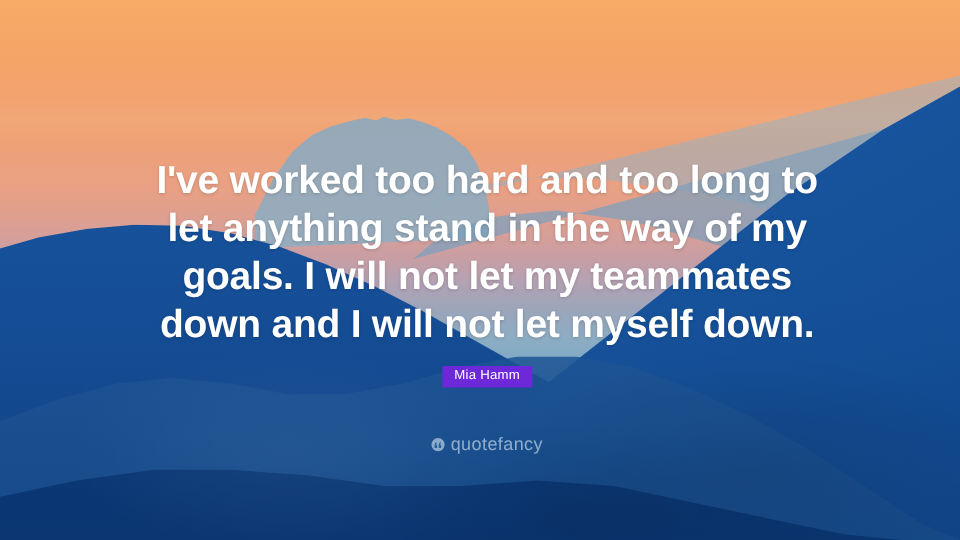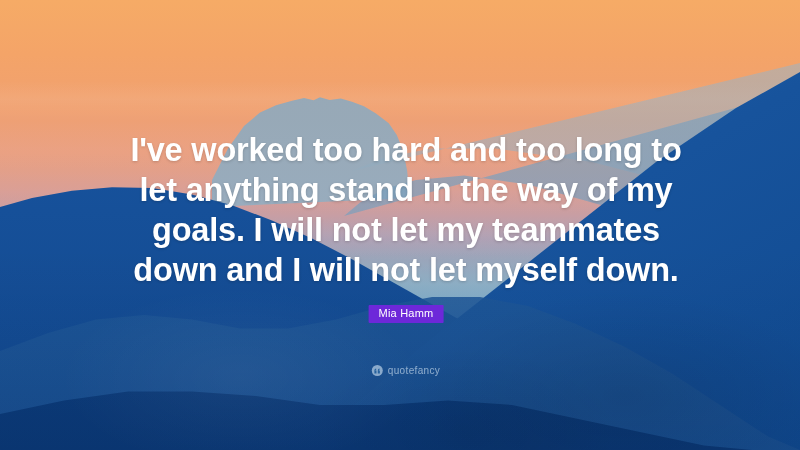--- a/index.html
+++ b/index.html
@@ -266,21 +266,21 @@
     flex: 0 0 auto;
   }
 
   .wm-logo svg {
     display: block;
   }
 
   .wm-text {
     color: #d6e6f4;
     font-family: "Liberation Sans", sans-serif;
-    font-size: 10px;
+    font-size: 15px;
     letter-spacing: 0.35px;
     line-height: 11px;
   }
 </style>
 </head>
 <body>
 
 <div id="quote-poster">
 
   <div class="bg-layer sky"></div>

